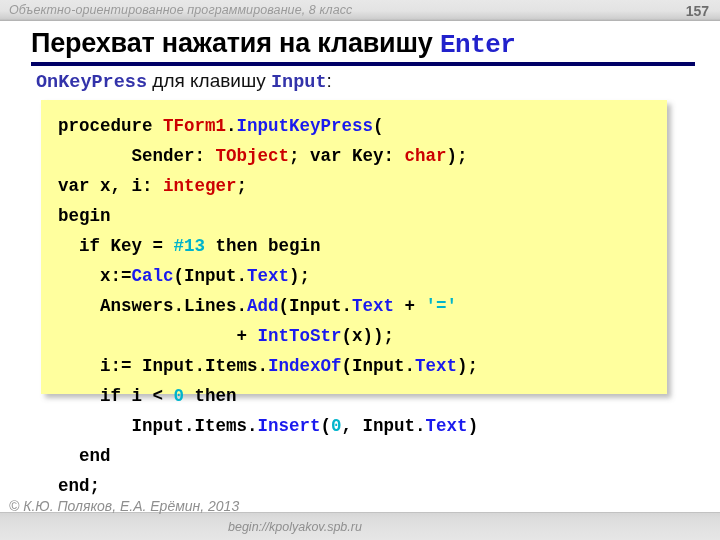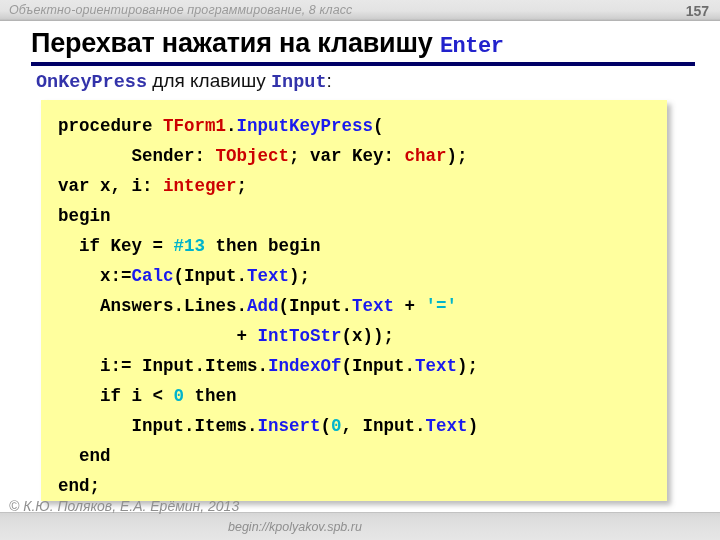--- a/index.html
+++ b/index.html
@@ -51,21 +51,21 @@
     font-size: 27px;
     font-weight: bold;
     color: #000000;
     white-space: nowrap;
     letter-spacing: -0.2px;
   }
   .slide-title .mono-kw {
     font-family: "Liberation Mono", monospace;
     color: #2222cc;
     font-weight: bold;
-    font-size: 22px;
+    font-size: 26px;
     letter-spacing: -0.5px;
   }
   .title-rule {
     position: absolute;
     left: 31px; top: 62px;
     width: 664px; height: 4px;
     background: #000066;
   }
 
   
@@ -81,21 +81,21 @@
     font-family: "Liberation Mono", monospace;
     color: #3333aa;
     font-weight: bold;
     font-size: 18.5px;
   }
 
   
   .code-box {
     position: absolute;
     left: 41px; top: 100px;
-    width: 626px; height: 401px;
+    width: 626px; height: 294px;
     background: #ffff9e;
     box-shadow: 4px 4px 5px rgba(110,110,110,0.45);
     box-sizing: border-box;
   }
   .code-lines {
     position: absolute;
     left: 17px; top: 11px;
     font-family: "Liberation Mono", monospace;
     font-size: 17.5px;
     font-weight: bold;

